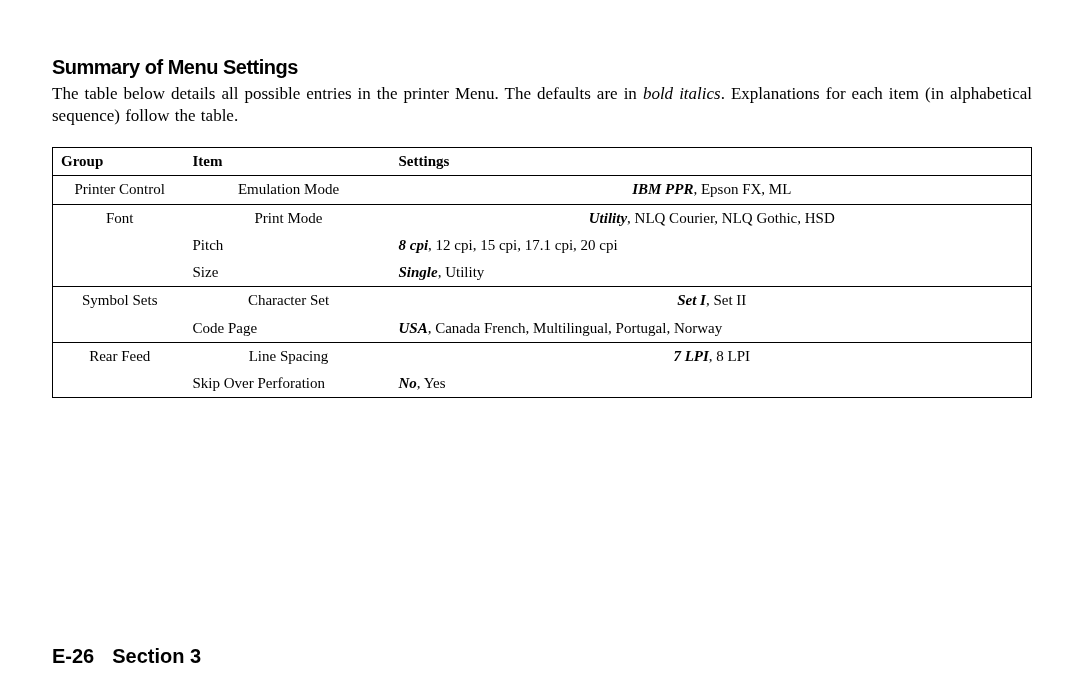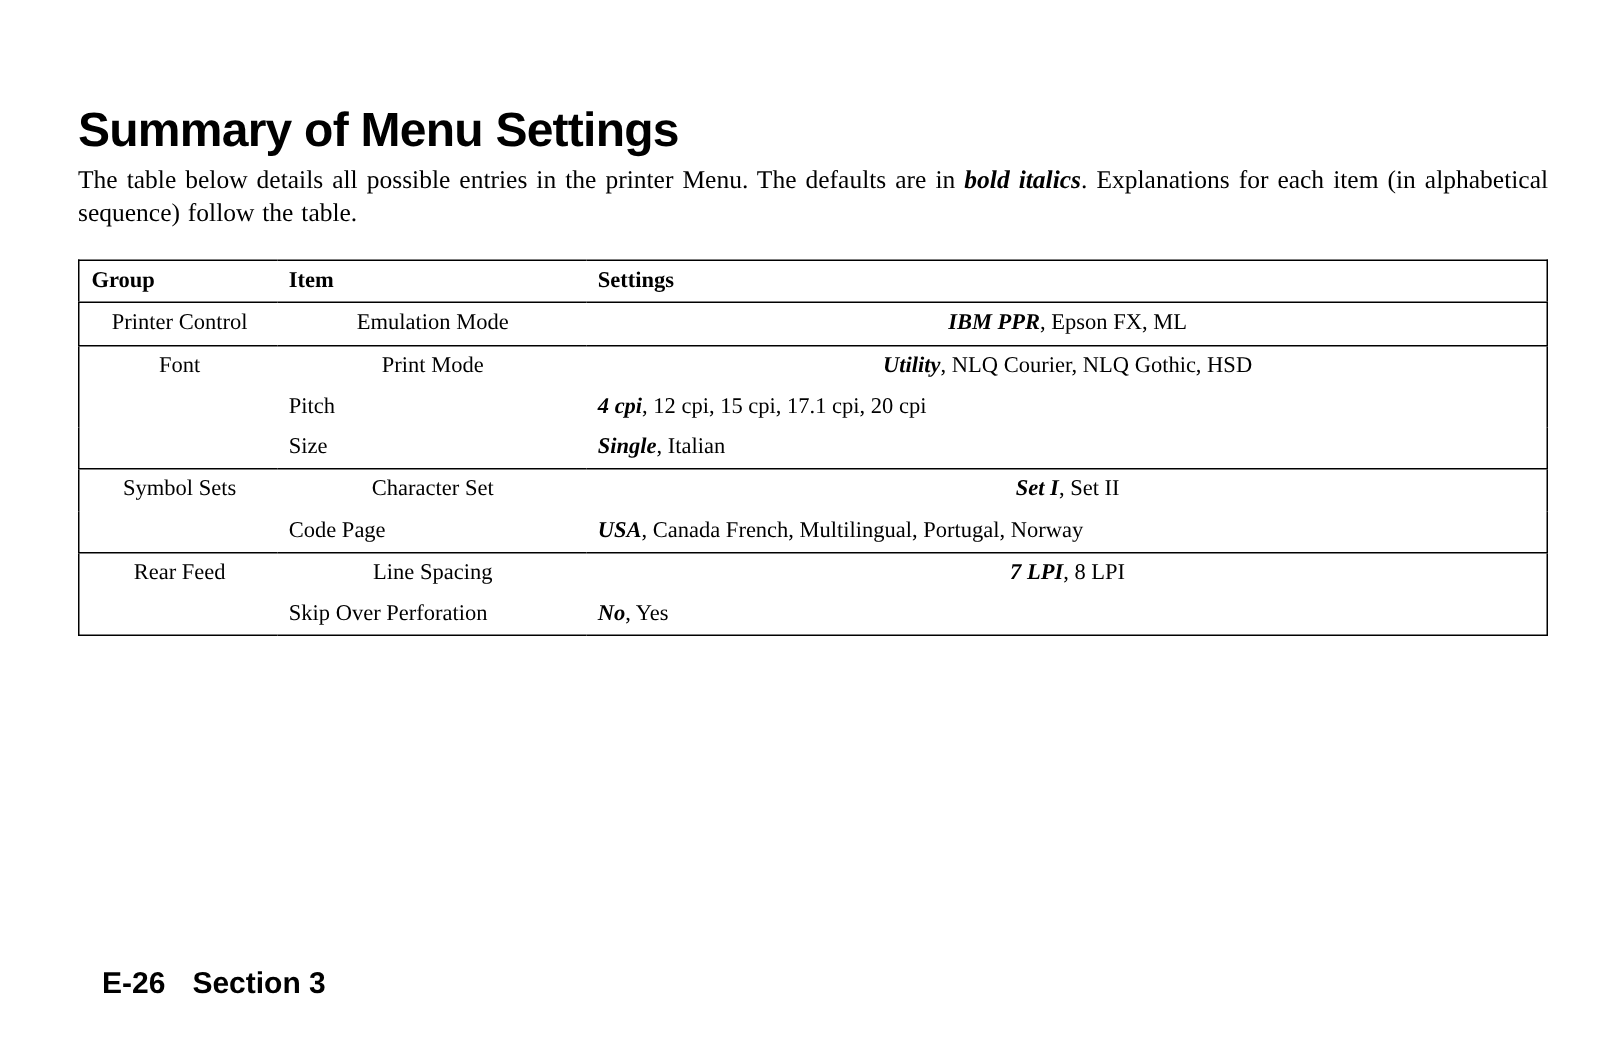--- a/index.html
+++ b/index.html
@@ -17,32 +17,32 @@
     box-sizing: border-box;
     width: 1080px;
     height: 698px;
     padding: 56px 48px 30px 52px;
   }
   h1.title {
     font-family: "Arial Narrow", Arial, "Helvetica Neue", Helvetica, sans-serif;
     font-stretch: condensed;
     font-weight: 800;
     letter-spacing: -0.5px;
-    font-size: 32px;
-    margin: 12px 0 4px 0;
+    font-size: 20px;
+    margin: 0 0 4px 0;
   }
   p.intro {
     font-size: 17px;
     line-height: 1.3;
     margin: 4px 0 20px 0;
     text-align: justify;
     word-spacing: 1px;
   }
   p.intro .emph {
-    font-weight: bold;
+    font-weight: normal;
     font-style: italic;
   }
   table.settings {
     width: 100%;
     border-collapse: collapse;
     font-size: 15px;
     line-height: 1.15;
     border-radius: 23px;
   }
   table.settings th,
@@ -62,21 +62,21 @@
   
   tr.group-sep td { border-top: 1px solid #000; text-align: center; }
   
   col.col-group { width: 132px; }
   col.col-item  { width: 206px; }
   col.col-set   { }
   .def { font-weight: bold; font-style: italic; }
   
   .footer {
     position: absolute;
-    left: 68px;
+    left: 52px;
     bottom: 30px;
     font-family: "Arial Narrow", Arial, "Helvetica Neue", Helvetica, sans-serif;
     font-stretch: condensed;
     font-weight: 800;
     font-size: 20px;
     letter-spacing: 0px;
   }
   .footer .gap { display:inline-block; width: 18px; }
 </style>
 </head>
@@ -116,28 +116,28 @@
     <td>Font</td>
     <td>Print Mode</td>
     <td>
       <span class="def">Utility</span><span>, NLQ Courier, NLQ Gothic, HSD</span>
     </td>
   </tr>
         <tr>
     <td></td>
     <td>Pitch</td>
     <td>
-      <span class="def">4 cpi</span><span>, 12 cpi, 15 cpi, 17.1 cpi, 20 cpi</span>
+      <span class="def">8 cpi</span><span>, 12 cpi, 15 cpi, 17.1 cpi, 20 cpi</span>
     </td>
   </tr>
         <tr>
     <td></td>
     <td>Size</td>
     <td>
-      <span class="def">Single</span><span>, Italian</span>
+      <span class="def">Single</span><span>, Utility</span>
     </td>
   </tr>
         <tr class="group-sep">
     <td>Symbol Sets</td>
     <td>Character Set</td>
     <td>
       <span class="def">Set I</span><span>, Set II</span>
     </td>
   </tr>
         <tr>

